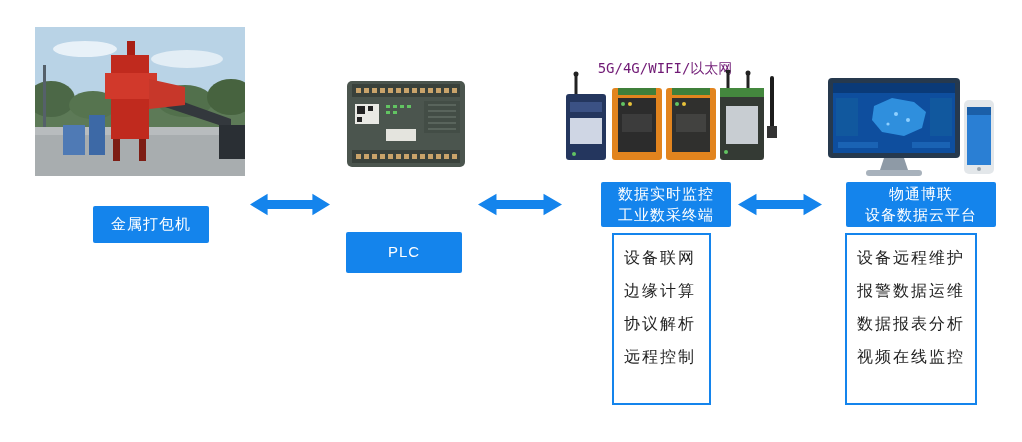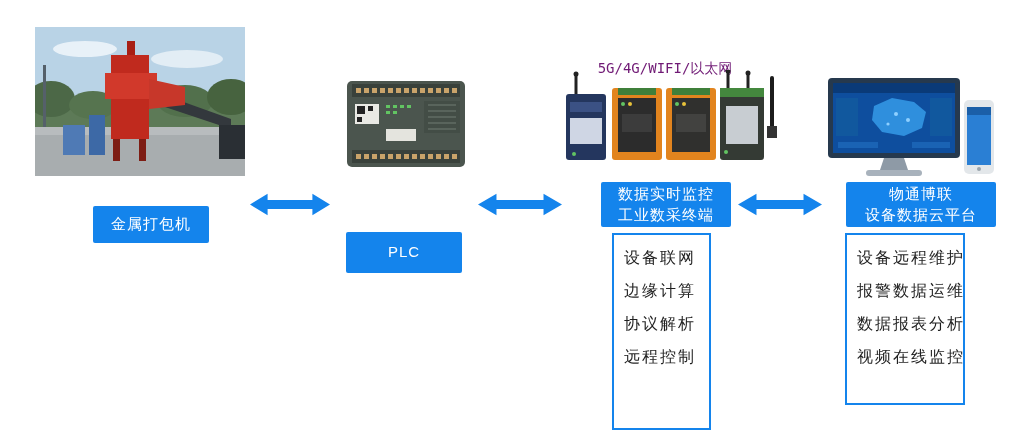--- a/index.html
+++ b/index.html
@@ -60,22 +60,22 @@
   .pos-arrow-1       { left: 250px; top: 191px; width: 80px;  height: 27px; }
   .pos-plc-image     { left: 344px; top: 71px;  width: 124px; height: 104px; }
   .pos-plc-label     { left: 346px; top: 184px; width: 116px; height: 41px; margin-top: 48px; }
   .pos-arrow-2       { left: 478px; top: 191px; width: 84px;  height: 27px; }
   .pos-gw-caption    { left: 580px; top: 60px;  width: 170px; height: 17px; }
   .pos-gw-image      { left: 562px; top: 70px;  width: 216px; height: 106px; }
   .pos-gw-label      { left: 601px; top: 182px; width: 130px; height: 45px; }
   .pos-arrow-3       { left: 738px; top: 191px; width: 84px;  height: 27px; }
   .pos-cloud-image   { left: 826px; top: 76px;  width: 170px; height: 104px; }
   .pos-cloud-label   { left: 846px; top: 182px; width: 150px; height: 45px; }
-  .pos-gw-fn-box     { left: 612px; top: 233px; width: 99px;  height: 197px; }
-  .pos-cloud-fn-box  { left: 845px; top: 233px; width: 120px; height: 172px; }
+  .pos-gw-fn-box     { left: 612px; top: 233px; width: 99px;  height: 172px; }
+  .pos-cloud-fn-box  { left: 845px; top: 233px; width: 132px; height: 172px; }
 </style>
 </head>
 <body>
 
 <div class="canvas">
 
   <div class="abs illus pos-baler-photo">
     <svg viewBox="0 0 210 149">
       <rect width="210" height="149" fill="#b9d3e6"></rect>
       <ellipse cx="50" cy="22" rx="32" ry="8" fill="#e8f1f8"></ellipse>

